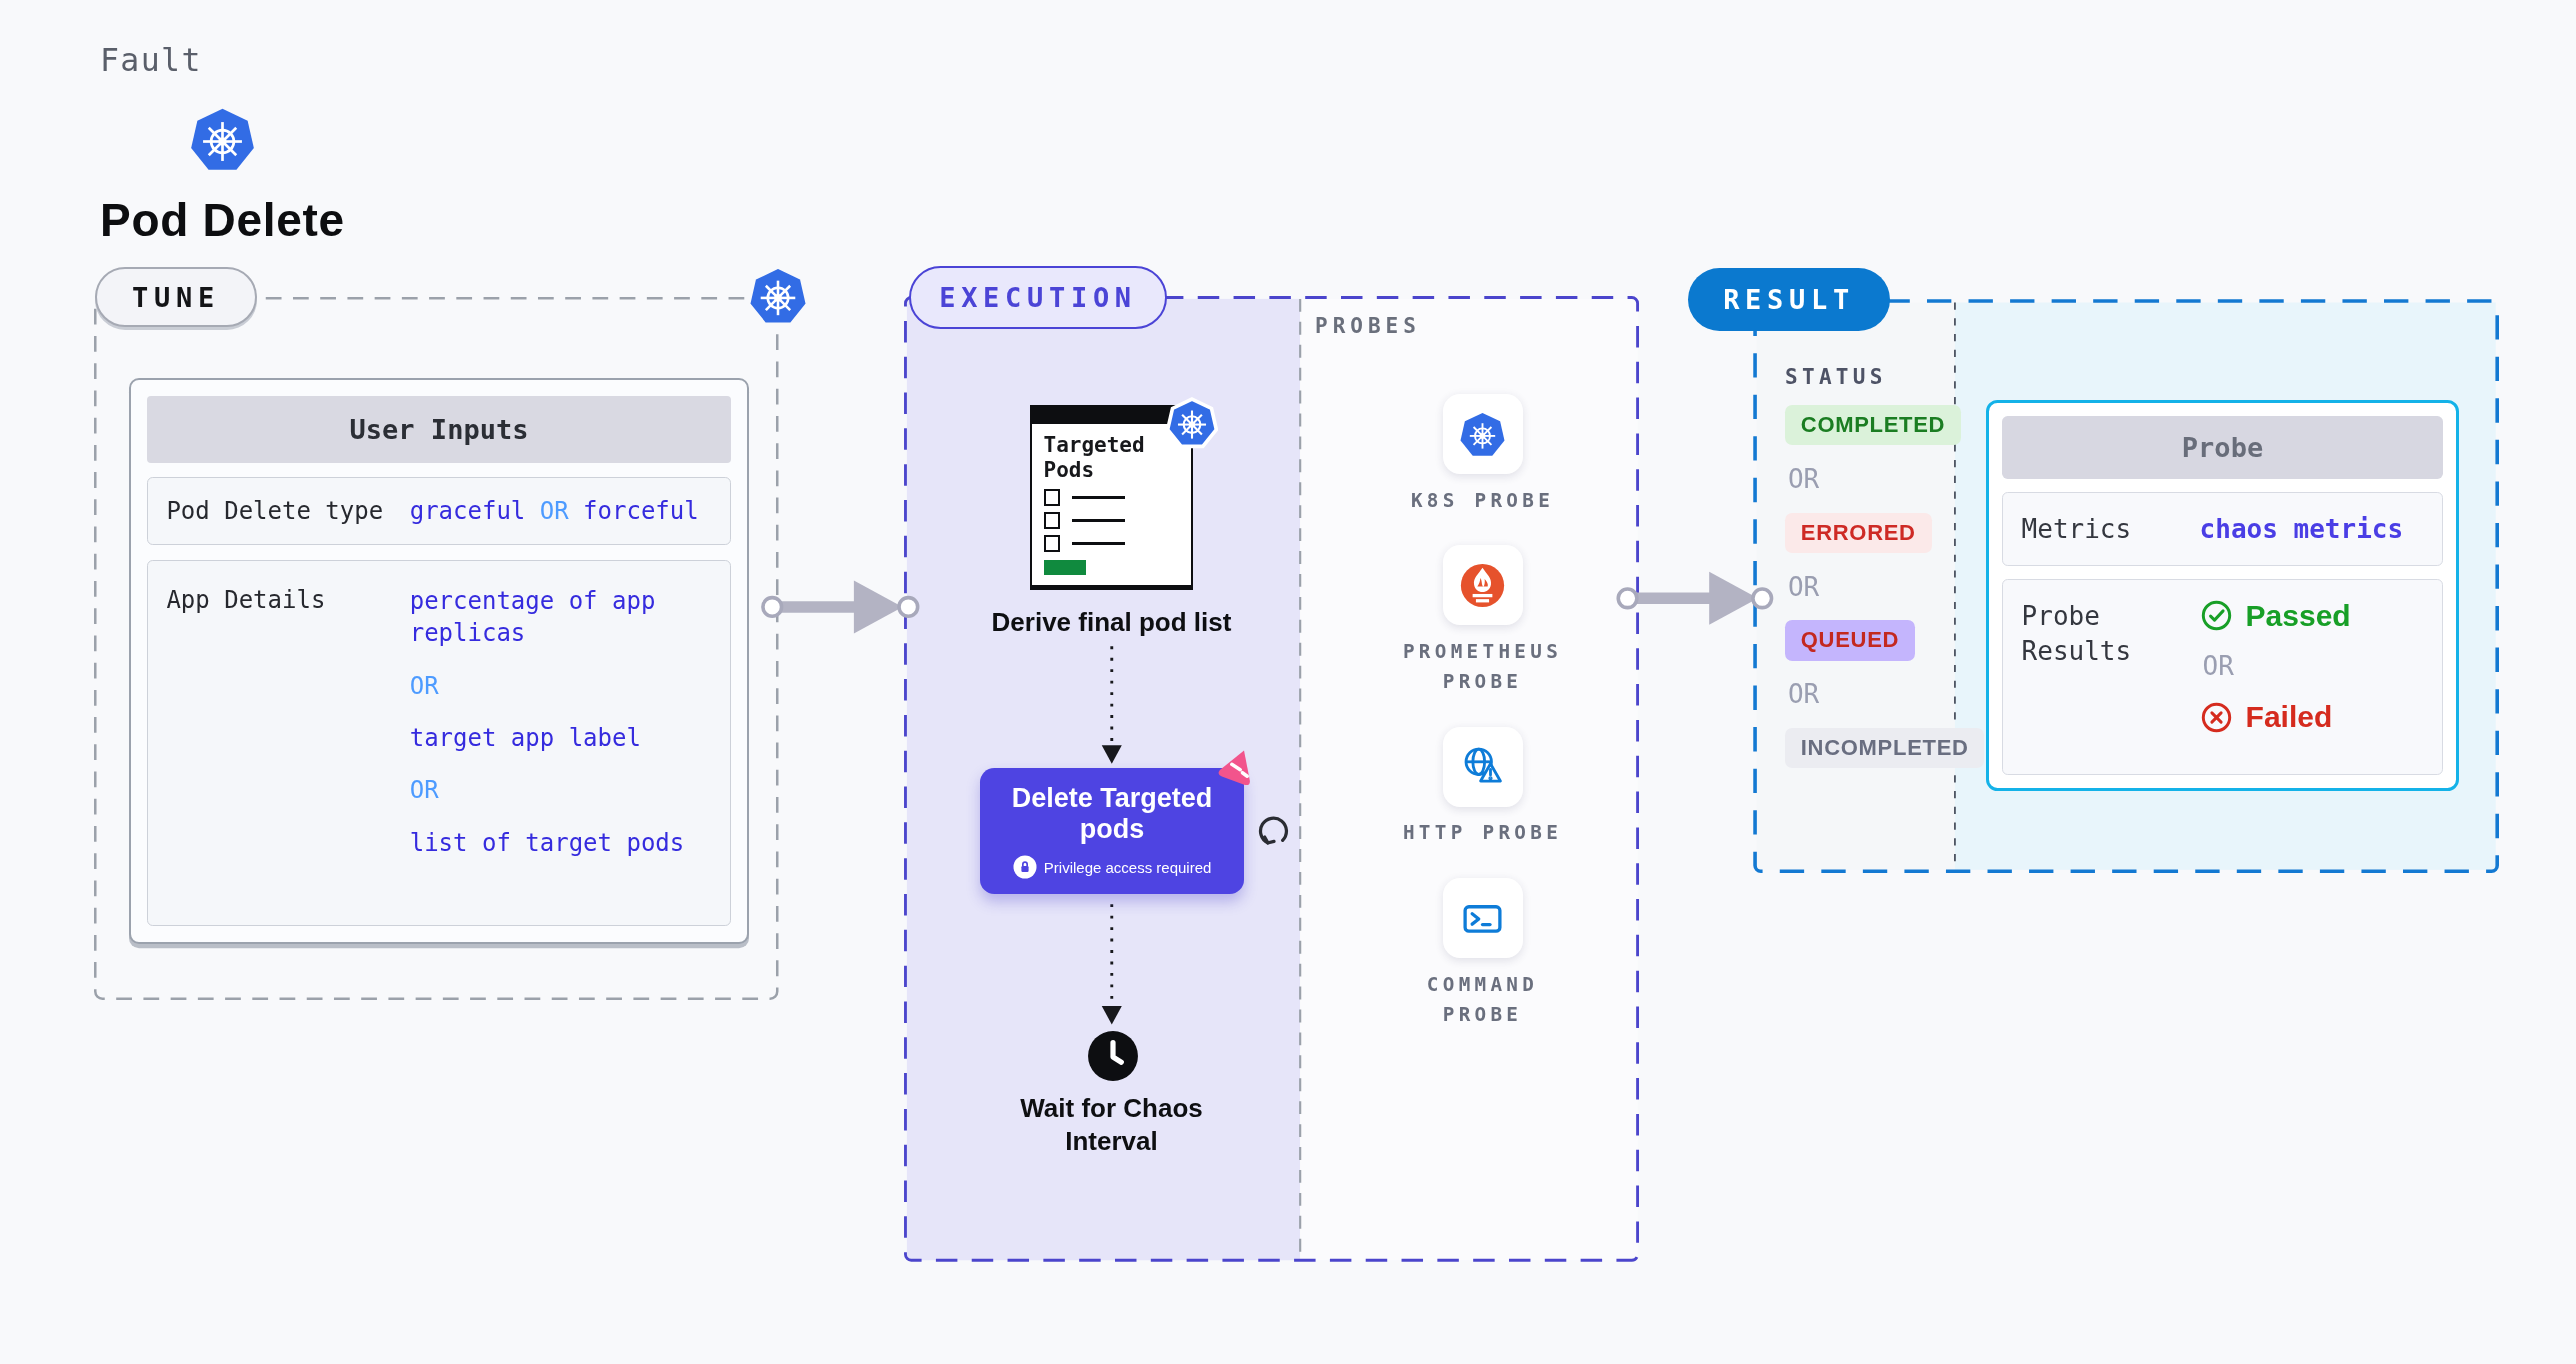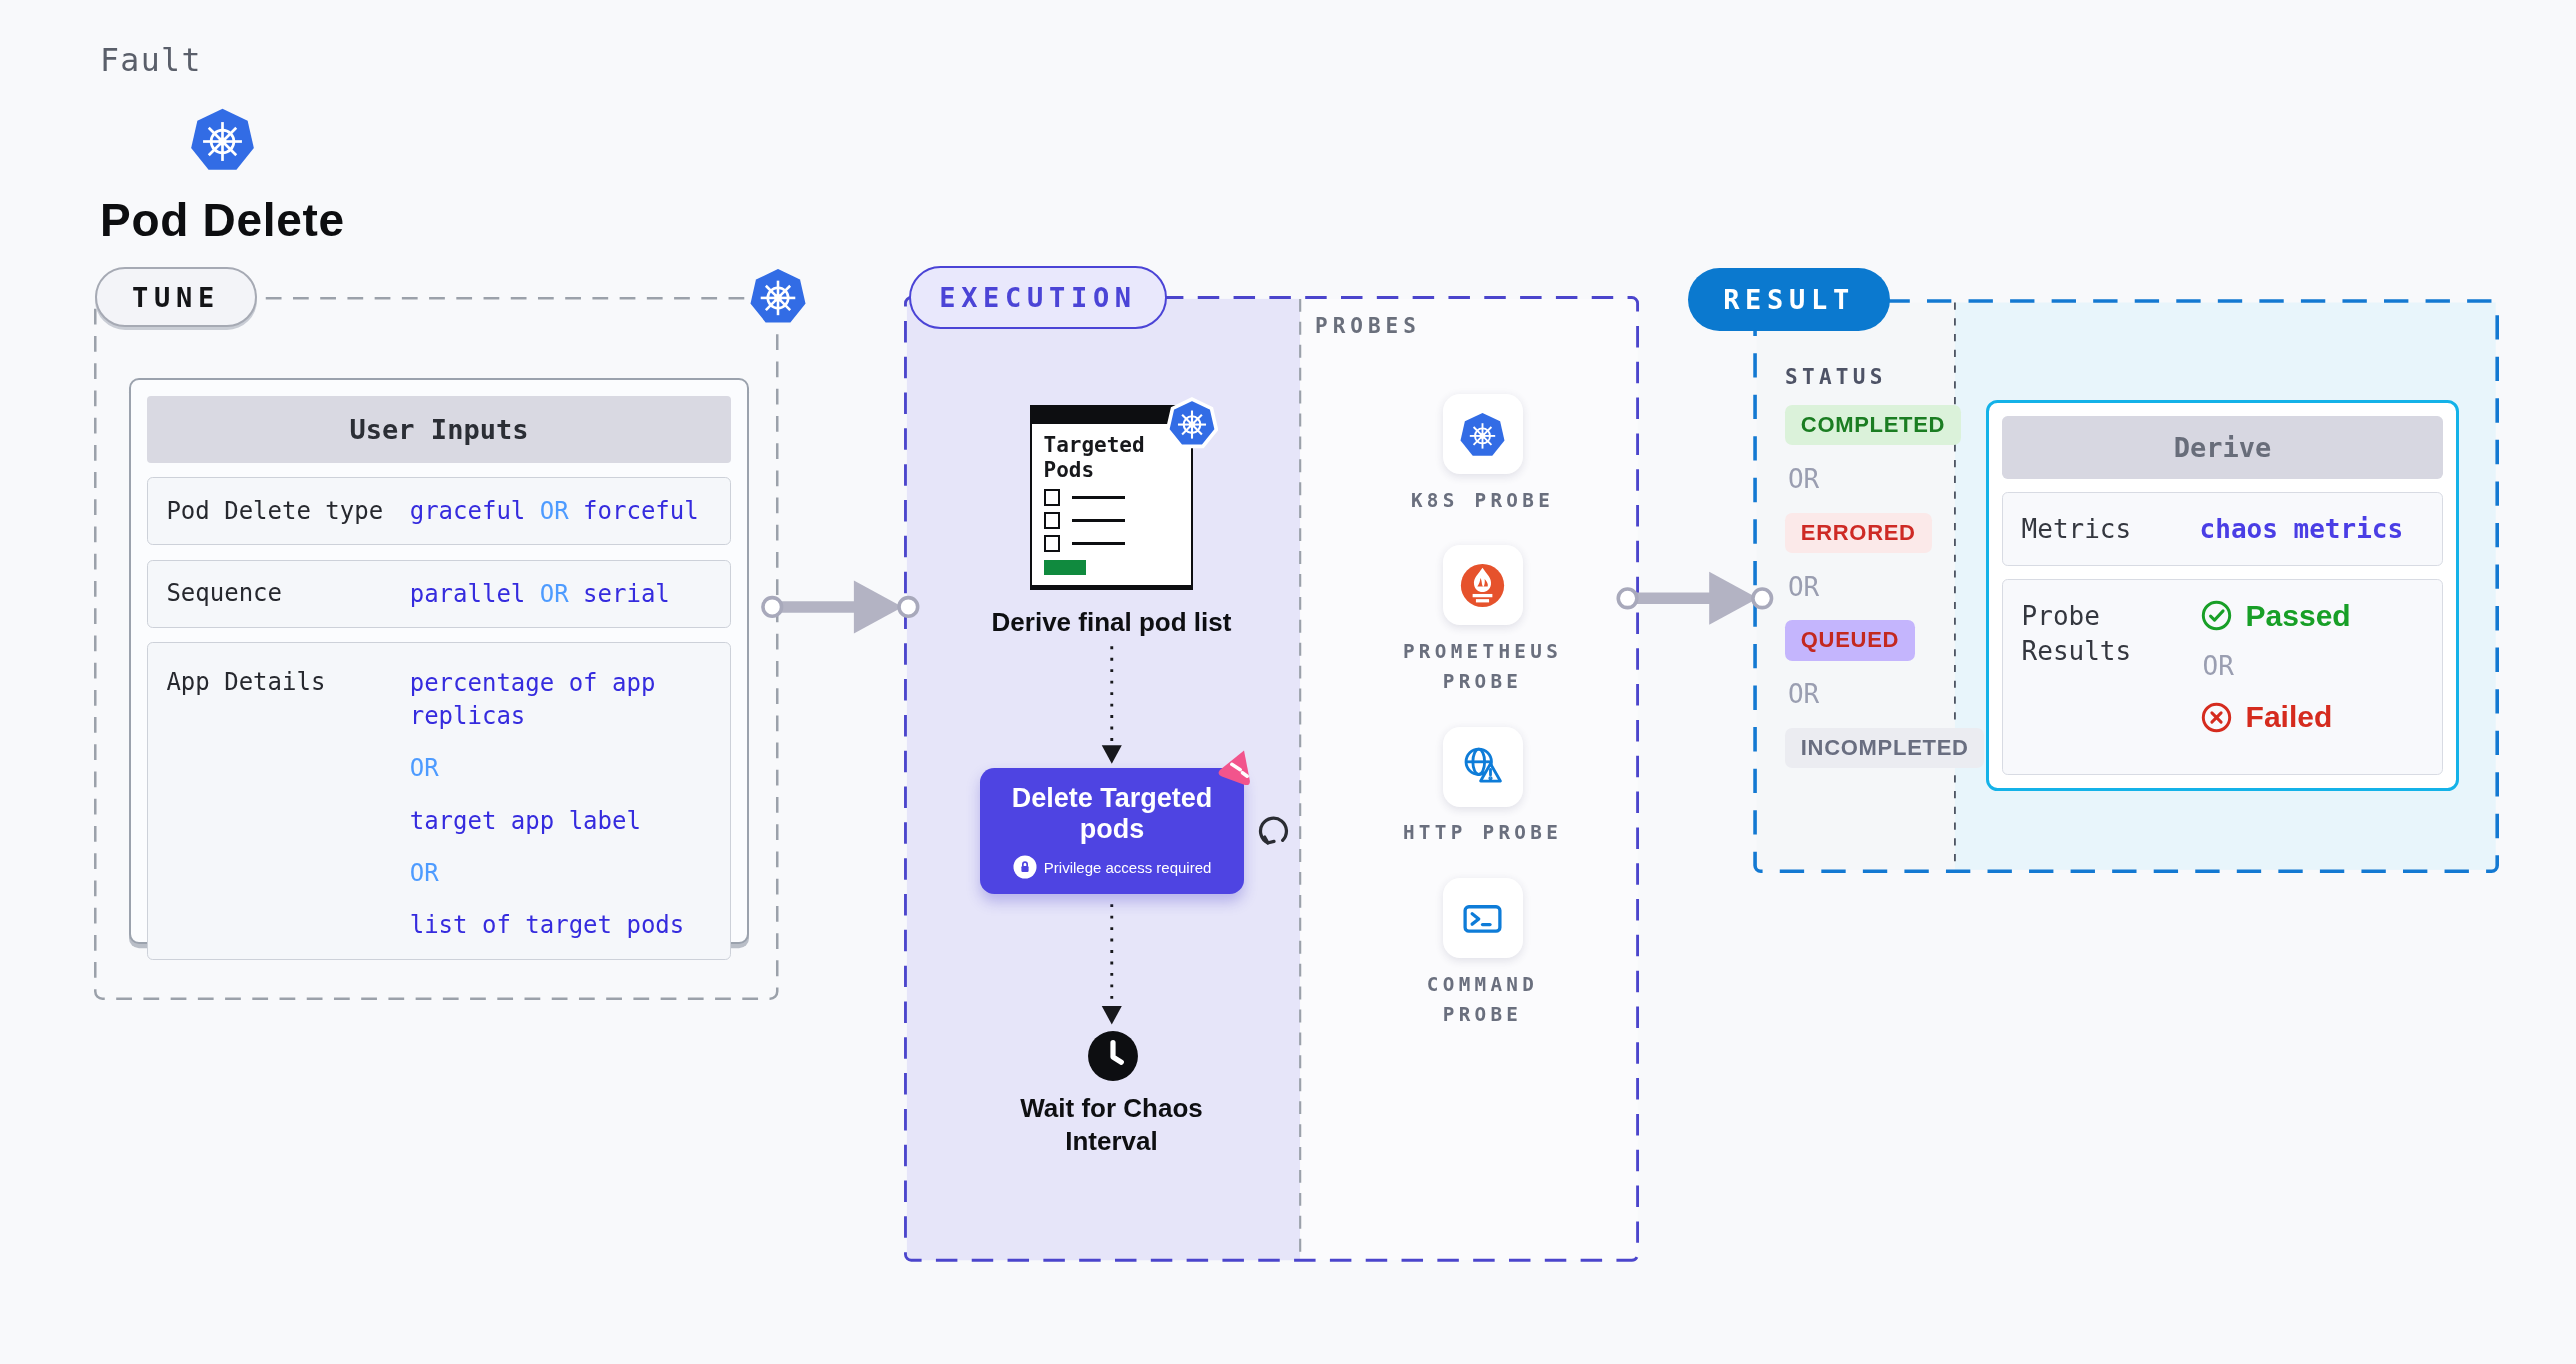--- a/index.html
+++ b/index.html
@@ -191,24 +191,20 @@
         </g>
         <circle cx="50" cy="53" r="6" fill="#fff"></circle>
       </svg>
   </span>
 
   <div class="abs ui">
     <div class="ui-head">User Inputs</div>
     <div class="ui-row">
       <span class="ui-label">Pod Delete type</span>
       <span class="ui-val"><span>graceful</span> <span class="or-inline">OR</span> <span>forceful</span></span>
-    </div>
-    <div class="ui-row">
-      <span class="ui-label">Sequence</span>
-      <span class="ui-val"><span>parallel</span> <span class="or-inline">OR</span> <span>serial</span></span>
     </div>
     <div class="ui-row tall">
       <span class="ui-label">App Details</span>
       <span class="ui-val val-stack">
         <span>percentage of app replicas</span>
         <span class="or-inline">OR</span>
         <span>target app label</span>
         <span class="or-inline">OR</span>
         <span>list of target pods</span>
       </span>
@@ -355,21 +351,21 @@
     <span class="sbadge completed">COMPLETED</span>
     <span class="or-gray mono">OR</span>
     <span class="sbadge errored">ERRORED</span>
     <span class="or-gray mono">OR</span>
     <span class="sbadge queued">QUEUED</span>
     <span class="or-gray mono">OR</span>
     <span class="sbadge incompleted">INCOMPLETED</span>
   </div>
 
   <div class="abs output">
-    <div class="out-head">Derive</div>
+    <div class="out-head">Probe</div>
     <div class="out-row metrics">
       <span class="out-label">Metrics</span>
       <span class="out-val">chaos metrics</span>
     </div>
     <div class="out-row presults">
       <span class="out-label">Probe Results</span>
       <span class="pr-stack">
         <span class="pr-line">
           <svg viewBox="0 0 100 100" fill="none" stroke="#189f27" stroke-width="9">
               <circle cx="50" cy="50" r="40"></circle>

